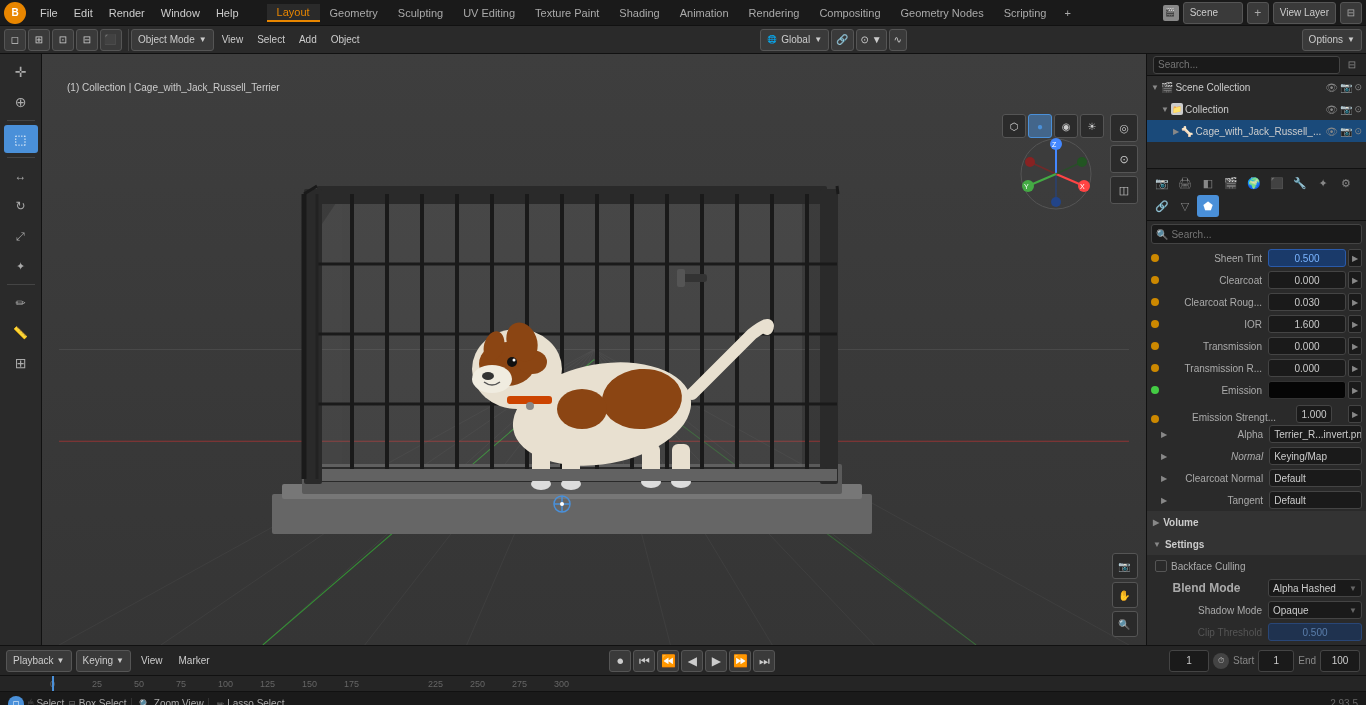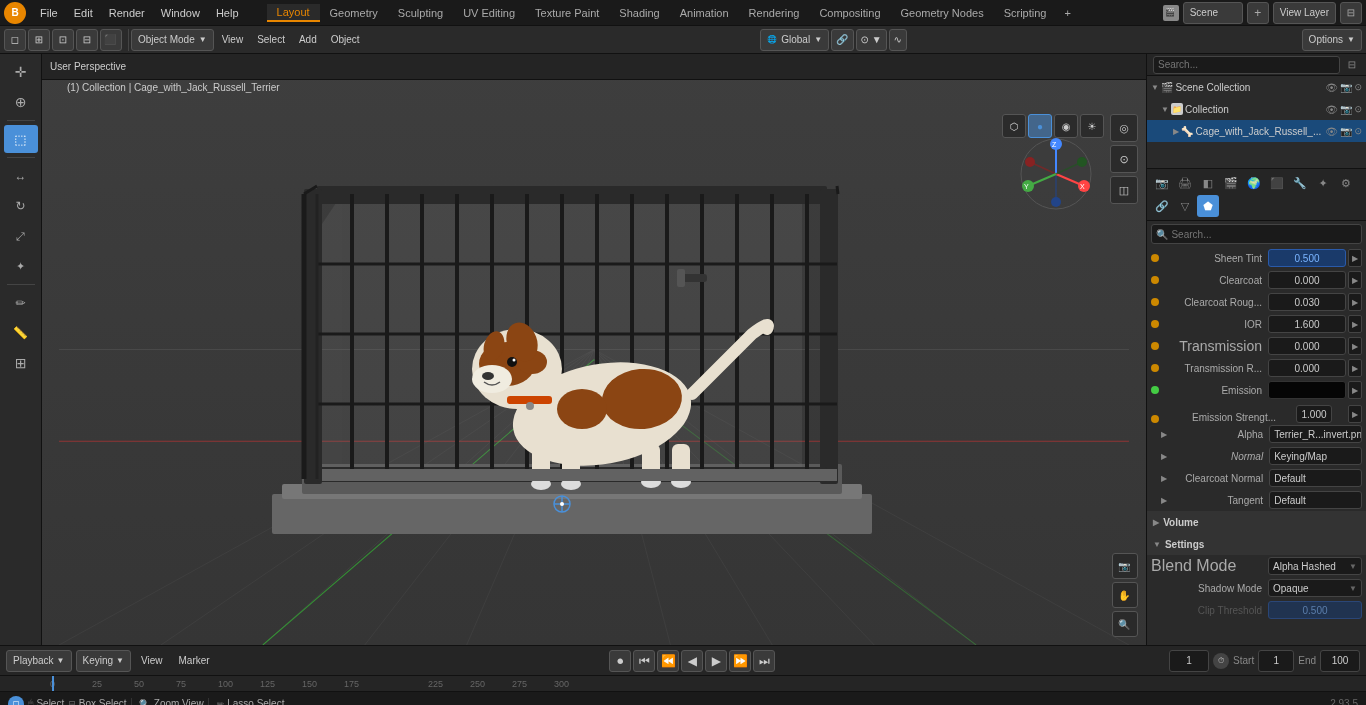--- a/index.html
+++ b/index.html
@@ -215,23 +215,20 @@
 
       <rect x="100" y="355" width="515" height="12" fill="#5a5a5a"></rect>
       <rect x="100" y="355" width="515" height="12" fill="#777" opacity="0.3"></rect>
 
       <circle cx="340" cy="390" r="8" fill="none" stroke="#4a90d9" stroke-width="1.5"></circle>
       <line x1="340" y1="382" x2="340" y2="398" stroke="#4a90d9" stroke-width="1.5"></line>
       <line x1="332" y1="390" x2="348" y2="390" stroke="#4a90d9" stroke-width="1.5"></line>
       <circle cx="340" cy="390" r="2" fill="#fff"></circle>
     </svg>
 
-    <div style="position:absolute;top:0;left:0;right:0;height:26px;background:rgba(30,30,30,0.8);display:flex;align-items:center;padding:0 8px;gap:4px;z-index:10;border-bottom:1px solid #111;">
-      <span style="font-size:10px;color:#ccc;">User Perspective</span>
-    </div>
 
     <div style="position:absolute;top:28px;left:25px;font-size:10px;color:#ccc;z-index:10;">(1) Collection | Cage_with_Jack_Russell_Terrier</div>
 
     <div style="position:absolute;right:8px;top:60px;display:flex;flex-direction:column;gap:3px;z-index:10;">
       <div style="width:28px;height:28px;background:rgba(40,40,40,0.85);border:1px solid #555;border-radius:3px;display:flex;align-items:center;justify-content:center;cursor:pointer;color:#ccc;font-size:11px;">◎</div>
       <div style="width:28px;height:28px;background:rgba(40,40,40,0.85);border:1px solid #555;border-radius:3px;display:flex;align-items:center;justify-content:center;cursor:pointer;color:#ccc;font-size:11px;">⊙</div>
       <div style="width:28px;height:28px;background:rgba(40,40,40,0.85);border:1px solid #555;border-radius:3px;display:flex;align-items:center;justify-content:center;cursor:pointer;color:#ccc;font-size:11px;">◫</div>
     </div>
 
     <div style="position:absolute;right:42px;top:60px;display:flex;flex-direction:row;gap:2px;z-index:10;">
@@ -356,21 +353,21 @@
 
       <div style="display:flex;align-items:center;height:22px;padding:0 4px;gap:2px;">
         <div style="width:8px;height:8px;border-radius:50%;background:#cc8800;flex-shrink:0;cursor:pointer;"></div>
         <span style="width:105px;font-size:10px;color:#aaa;text-align:right;padding-right:4px;flex-shrink:0;">IOR</span>
         <div style="flex:1;height:18px;background:#1a1a1a;border:1px solid #444;border-radius:3px;display:flex;align-items:center;justify-content:center;font-size:10px;color:#ccc;cursor:pointer;">1.600</div>
         <div style="width:14px;height:18px;background:#1a1a1a;border:1px solid #444;border-radius:2px;display:flex;align-items:center;justify-content:center;cursor:pointer;font-size:8px;color:#888;">▶</div>
       </div>
 
       <div style="display:flex;align-items:center;height:22px;padding:0 4px;gap:2px;">
         <div style="width:8px;height:8px;border-radius:50%;background:#cc8800;flex-shrink:0;cursor:pointer;"></div>
-        <span style="width:105px;font-size:14px;color:#aaa;text-align:right;padding-right:4px;flex-shrink:0;">Transmission</span>
+        <span style="width:105px;font-size:10px;color:#aaa;text-align:right;padding-right:4px;flex-shrink:0;">Transmission</span>
         <div style="flex:1;height:18px;background:#1a1a1a;border:1px solid #444;border-radius:3px;display:flex;align-items:center;justify-content:center;font-size:10px;color:#ccc;cursor:pointer;">0.000</div>
         <div style="width:14px;height:18px;background:#1a1a1a;border:1px solid #444;border-radius:2px;display:flex;align-items:center;justify-content:center;cursor:pointer;font-size:8px;color:#888;">▶</div>
       </div>
 
       <div style="display:flex;align-items:center;height:22px;padding:0 4px;gap:2px;">
         <div style="width:8px;height:8px;border-radius:50%;background:#cc8800;flex-shrink:0;cursor:pointer;"></div>
         <span style="width:105px;font-size:10px;color:#aaa;text-align:right;padding-right:4px;flex-shrink:0;">Transmission R...</span>
         <div style="flex:1;height:18px;background:#1a1a1a;border:1px solid #444;border-radius:3px;display:flex;align-items:center;justify-content:center;font-size:10px;color:#ccc;cursor:pointer;">0.000</div>
         <div style="width:14px;height:18px;background:#1a1a1a;border:1px solid #444;border-radius:2px;display:flex;align-items:center;justify-content:center;cursor:pointer;font-size:8px;color:#888;">▶</div>
       </div>
@@ -420,23 +417,27 @@
       <div style="display:flex;align-items:center;height:22px;padding:0 6px;background:#333;cursor:pointer;font-size:10px;color:#ccc;font-weight:bold;gap:4px;">
         <span style="font-size:8px;color:#888;">▶</span>
         <span>Volume</span>
       </div>
 
       <div style="display:flex;align-items:center;height:22px;padding:0 6px;background:#333;cursor:pointer;font-size:10px;color:#ccc;font-weight:bold;gap:4px;">
         <span style="font-size:8px;color:#888;">▼</span>
         <span>Settings</span>
       </div>
 
-
-      <div style="display:flex;align-items:center;height:22px;padding:0 4px;gap:2px;">
-        <span style="width:115px;font-size:16px;color:#aaa;text-align:left;padding-right:4px;flex-shrink:0;">Blend Mode</span>
+      <div style="display:flex;align-items:center;height:22px;padding:0 8px;gap:4px;">
+        <div style="width:12px;height:12px;border:1px solid #555;background:#2a2a2a;border-radius:2px;cursor:pointer;"></div>
+        <span style="font-size:10px;color:#aaa;">Backface Culling</span>
+      </div>
+
+      <div style="display:flex;align-items:center;height:22px;padding:0 4px;gap:2px;">
+        <span style="width:115px;font-size:12px;color:#aaa;text-align:center;padding-right:4px;flex-shrink:0;font-weight:bold;">Blend Mode</span>
         <div style="flex:1;height:18px;background:#1a1a1a;border:1px solid #444;border-radius:3px;display:flex;align-items:center;justify-content:space-between;padding:0 4px;font-size:10px;color:#ccc;cursor:pointer;">
           <span>Alpha Hashed</span>
           <span style="font-size:8px;color:#666;">▼</span>
         </div>
       </div>
 
       <div style="display:flex;align-items:center;height:22px;padding:0 4px;gap:2px;">
         <span style="width:115px;font-size:10px;color:#aaa;text-align:right;padding-right:4px;flex-shrink:0;">Shadow Mode</span>
         <div style="flex:1;height:18px;background:#1a1a1a;border:1px solid #444;border-radius:3px;display:flex;align-items:center;justify-content:space-between;padding:0 4px;font-size:10px;color:#ccc;cursor:pointer;">
           <span>Opaque</span>

